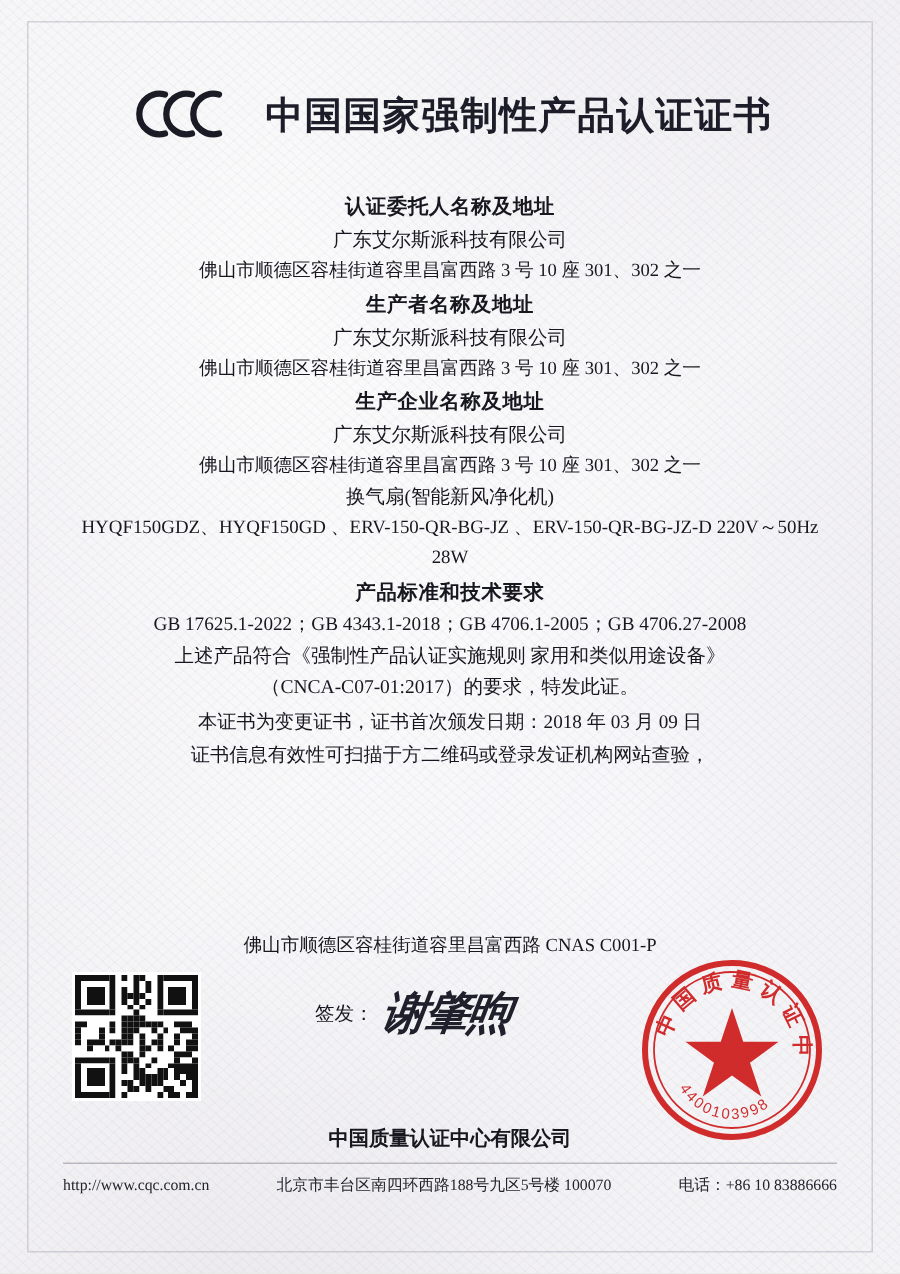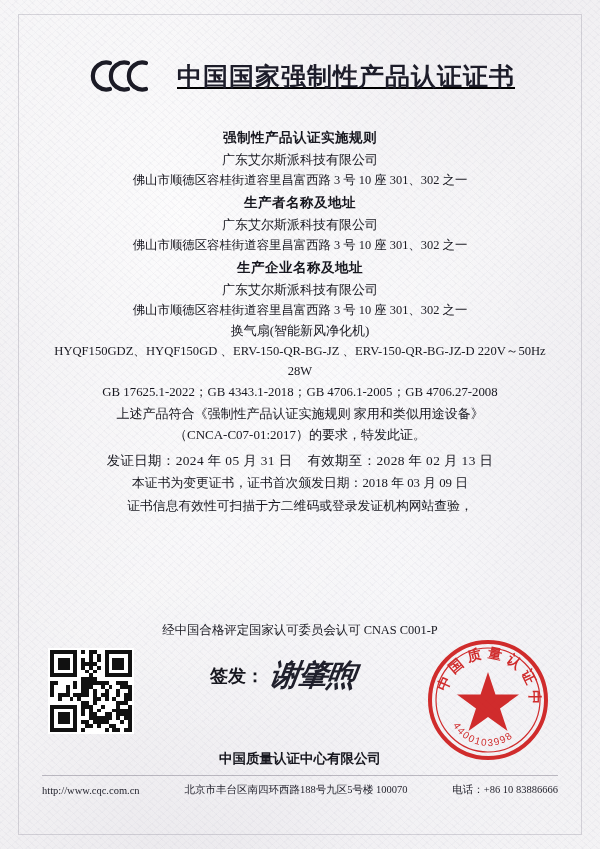--- a/index.html
+++ b/index.html
@@ -43,21 +43,20 @@
   
   .header {
     position: absolute;
     top: 52px;
     left: 0;
     width: 600px;
     display: flex;
     align-items: center;
     justify-content: center;
     gap: 18px;
-    text-decoration: underline;
   }
   .ccc-logo {
     width: 74px;
     height: 48px;
     position: relative;
     flex: none;
   }
   .ccc-logo svg { display: block; }
   .doc-title {
     font-size: 25px;
@@ -134,22 +133,22 @@
   
   .sign-row {
     position: absolute;
     top: 655px;
     left: 210px;
     display: flex;
     align-items: center;
     gap: 6px;
   }
   .sign-label {
-    font-size: 18px;
-    font-weight: bold;
+    font-size: 13px;
+    font-weight: normal;
     color: #17171f;
   }
   .signature {
     font-size: 30px;
     font-family: "DejaVu Serif", serif;
     font-style: italic;
     font-weight: bold;
     color: #20202c;
     letter-spacing: -2px;
     transform: skewX(-8deg);
@@ -253,50 +252,48 @@
           <path d="M61 11 A13.5 13.5 0 1 0 61 37"></path>
         </g>
       </svg>
     </div>
     <div class="doc-title">中国国家强制性产品认证证书</div>
   </div>
 
   <div class="body-area">
 
 
-    <div class="line sec-head">强制性产品认证实施规则</div>
+    <div class="line sec-head">认证委托人名称及地址</div>
     <div class="line sec-line">广东艾尔斯派科技有限公司</div>
     <div class="line sec-line small">佛山市顺德区容桂街道容里昌富西路 3 号 10 座 301、302 之一</div>
 
     <div class="line sec-head">生产者名称及地址</div>
     <div class="line sec-line">广东艾尔斯派科技有限公司</div>
     <div class="line sec-line small">佛山市顺德区容桂街道容里昌富西路 3 号 10 座 301、302 之一</div>
 
     <div class="line sec-head">生产企业名称及地址</div>
     <div class="line sec-line">广东艾尔斯派科技有限公司</div>
     <div class="line sec-line small">佛山市顺德区容桂街道容里昌富西路 3 号 10 座 301、302 之一</div>
 
     <div class="line sec-line">换气扇(智能新风净化机)</div>
     <div class="line model-line">HYQF150GDZ、HYQF150GD 、ERV-150-QR-BG-JZ 、ERV-150-QR-BG-JZ-D 220V～50Hz</div>
     <div class="line model-line">28W</div>
 
+    <div class="line sec-head">产品标准和技术要求</div>
     <div class="line std-line">GB 17625.1-2022；GB 4343.1-2018；GB 4706.1-2005；GB 4706.27-2008</div>
 
     <div class="line rule-line">上述产品符合《强制性产品认证实施规则  家用和类似用途设备》</div>
     <div class="line rule-line">（CNCA-C07-01:2017）的要求，特发此证。</div>
 
-    <div class="line date-line">
-      <span>发证日期：</span><span>2024 年 05 月 31 日</span>&nbsp;&nbsp;&nbsp;&nbsp;<span>有效期至：</span><span>2028 年 02 月 13 日</span>
-    </div>
 
     <div class="line note-line">本证书为变更证书，证书首次颁发日期：2018 年 03 月 09 日</div>
     <div class="line note-line">证书信息有效性可扫描于方二维码或登录发证机构网站查验，</div>
   </div>
 
-  <div class="cnas-line">经中国合格评定国家认可委员会认可 CNAS C001-P</div>
+  <div class="cnas-line">佛山市顺德区容桂街道容里昌富西路 CNAS C001-P</div>
 
   <div class="sign-row">
     <span class="sign-label">签发：</span>
     <span class="signature">谢肇煦</span>
   </div>
 
   <div class="qr">
     <div class="qr-grid" id="qrgrid">
         <i></i>
         <i></i>

